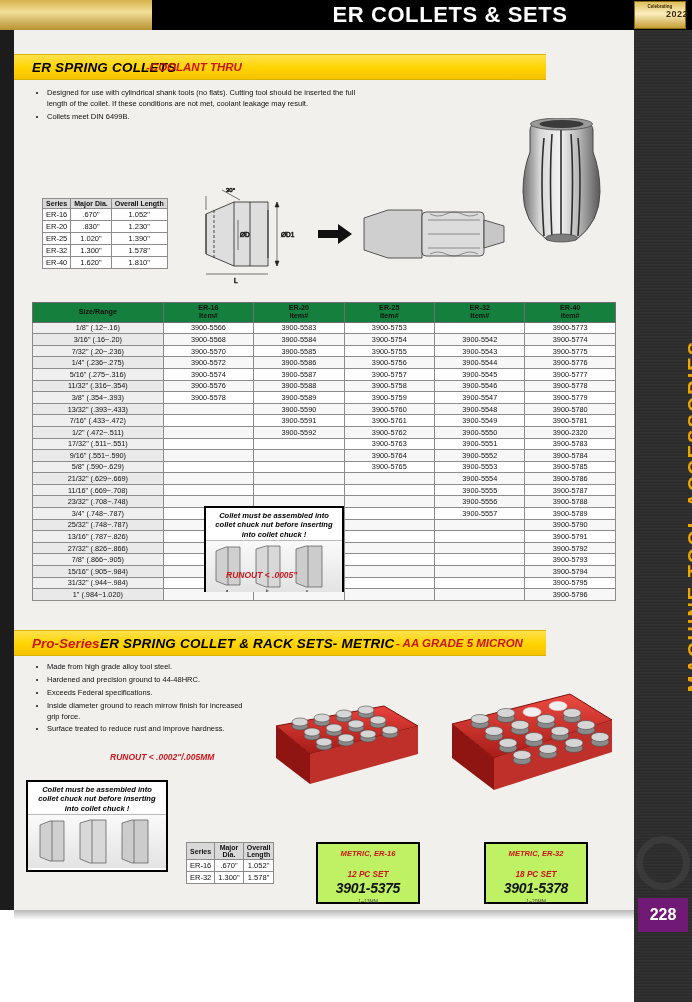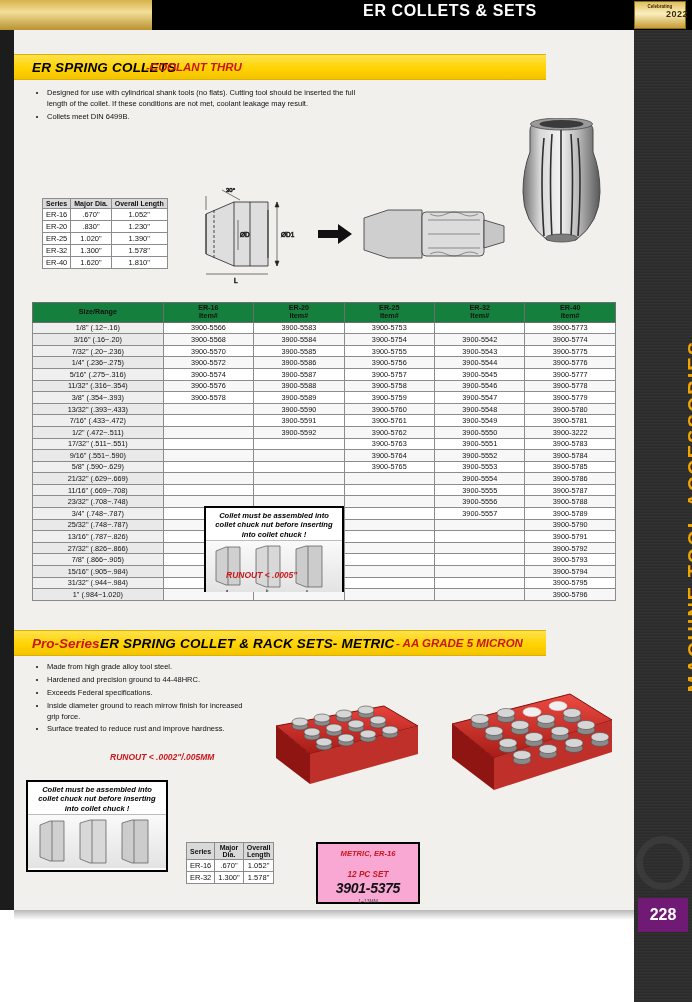--- a/index.html
+++ b/index.html
@@ -28,21 +28,21 @@
     left: 0; top: 0;
     width: 152px; height: 30px;
     background: linear-gradient(180deg,#d6b24a 0%, #f3df9a 40%, #b8922f 100%);
   }
   .top-title {
     position: absolute;
     left: 260px; top: 2px;
     width: 380px;
     text-align: center;
     color: #ffffff;
-    font-size: 16px;
+    font-size: 22px;
     font-weight: bold;
     letter-spacing: 0.6px;
     font-family: "Liberation Sans", sans-serif;
   }
   .celebrating {
     position: absolute;
     right: 6px; top: 1px;
     width: 52px; height: 28px;
     background: linear-gradient(180deg,#e0c05c 0%, #fbeec0 45%, #c49c33 100%);
     border: 1px solid #8a6c18;
@@ -263,21 +263,21 @@
   
   .drawing {
     position: absolute;
     left: 168px; top: 150px;
     width: 330px; height: 110px;
   }
 
   .setbox {
     position: absolute;
     width: 104px; height: 62px;
-    background: #f9a8d4;
+    background: #bef264;
     border: 2px solid #000;
     text-align: center;
   }
   .setbox .l1 {
     color: #c9151b;
     font-size: 7.6px;
     font-weight: bold;
     font-style: italic;
     margin-top: 5px;
   }
@@ -557,21 +557,21 @@
             <td>3900-5761</td>
             <td>3900-5549</td>
             <td>3900-5781</td>
           </tr>
           <tr>
             <td class="size" style="text-align: center;">1/2" (.472~.511)</td>
             <td class="blank"></td>
             <td>3900-5592</td>
             <td>3900-5762</td>
             <td>3900-5550</td>
-            <td>3900-3222</td>
+            <td>3900-2320</td>
           </tr>
           <tr>
             <td class="size" style="text-align: center;">17/32" (.511~.551)</td>
             <td class="blank"></td>
             <td class="blank"></td>
             <td>3900-5763</td>
             <td>3900-5551</td>
             <td>3900-5783</td>
           </tr>
           <tr>
@@ -842,18 +842,24 @@
       </tbody>
     </table>
 
     <div class="setbox" style="left:302px; top:812px;">
       <div class="l1">METRIC, ER-16</div>
       <div class="l2">12 PC SET</div>
       <div class="l3">3901-5375</div>
       <div class="l4">1~13MM</div>
     </div>
 
+    <div class="setbox" style="left:470px; top:812px;">
+      <div class="l1">METRIC, ER-32</div>
+      <div class="l2">18 PC SET</div>
+      <div class="l3">3901-5378</div>
+      <div class="l4">1~20MM</div>
+    </div>
 
   </div>
 
   <div class="shadow-bar"></div>
 
 </div>
 
 </body></html>

